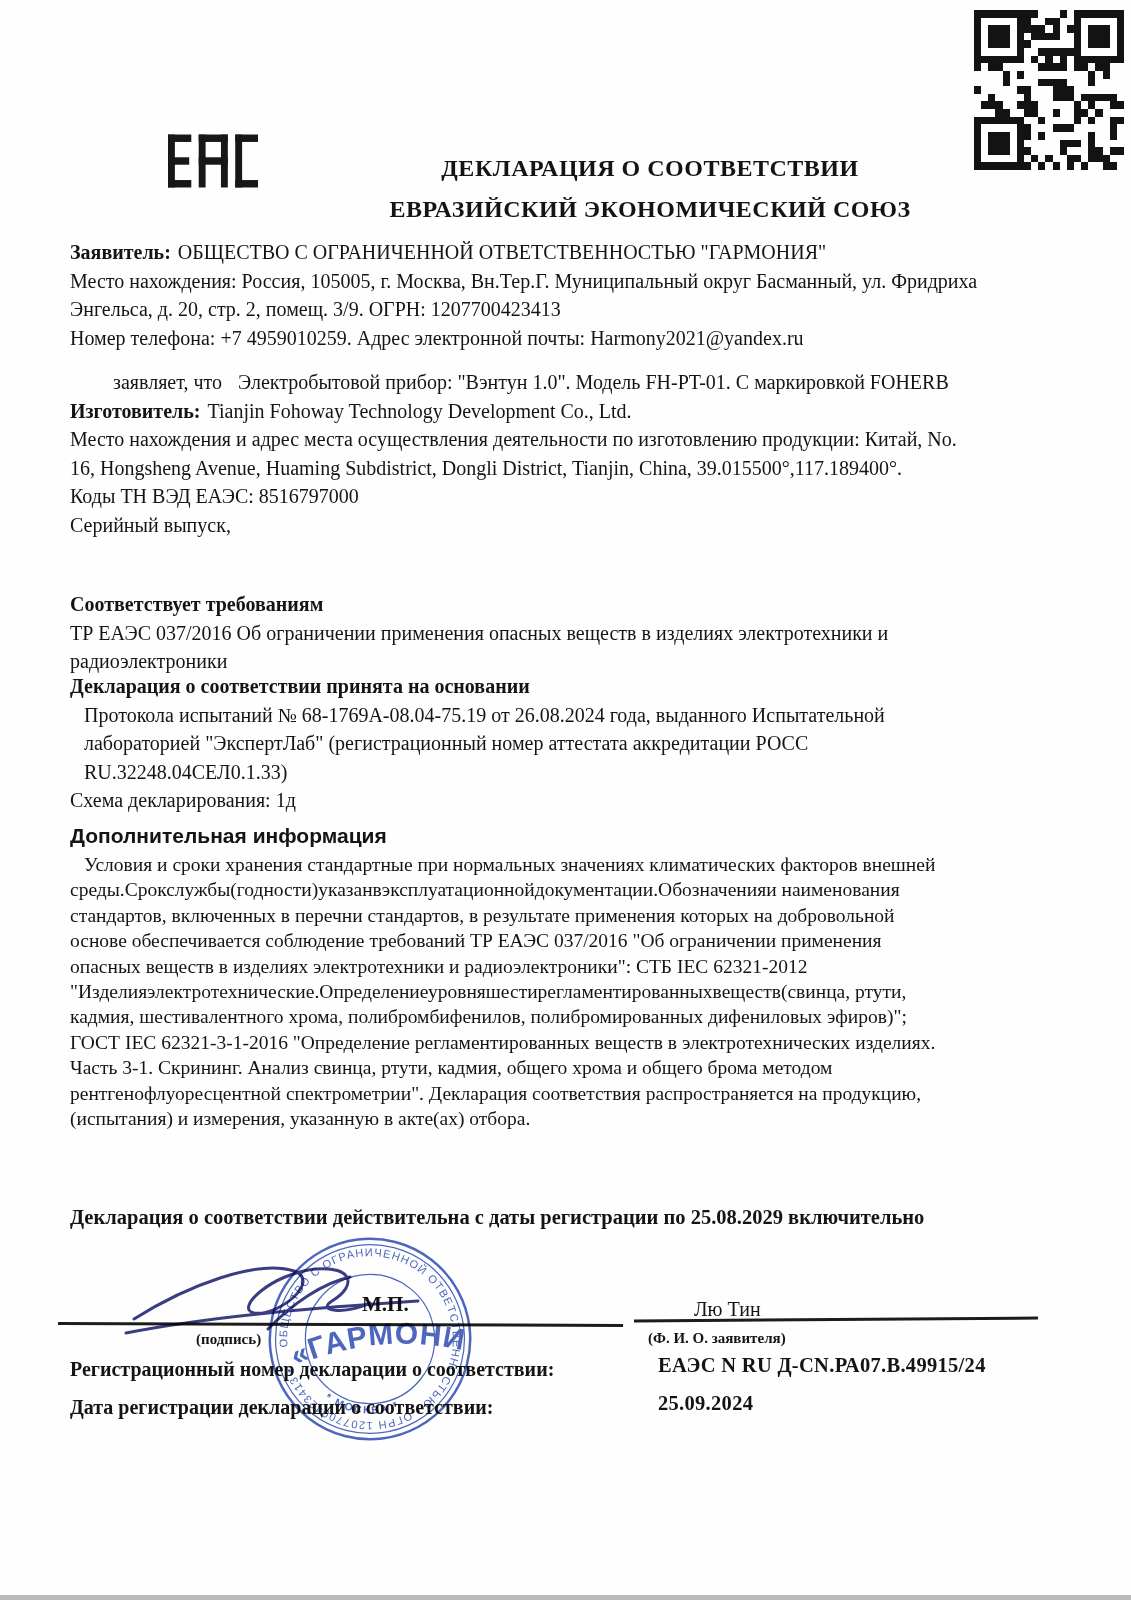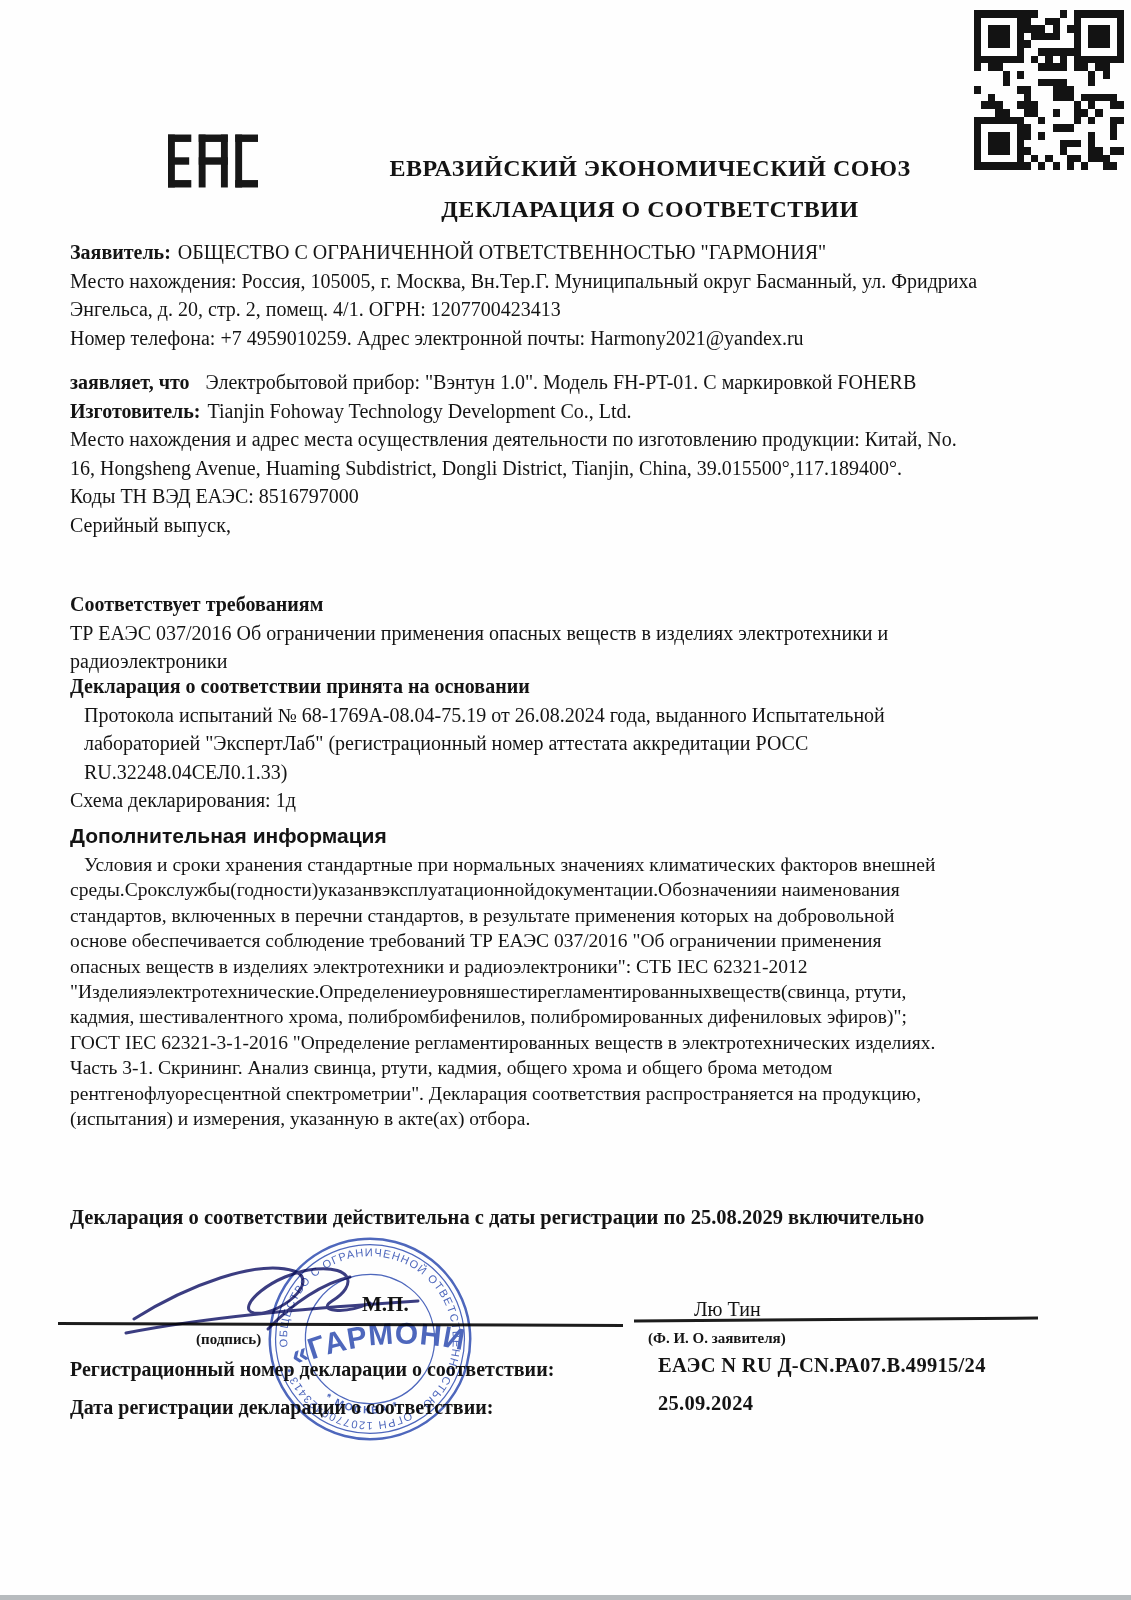--- a/index.html
+++ b/index.html
@@ -5,21 +5,21 @@
   html,body{margin:0;padding:0;background:#e9e9e9;}
   .page{position:relative;width:1131px;height:1600px;background:#fefefe;
         font-family:"Liberation Serif",serif;color:#141414;overflow:hidden;margin:0 auto;}
   .abs{position:absolute;}
   .titles{left:280px;top:148px;width:740px;text-align:center;font-weight:bold;
           font-size:24px;letter-spacing:.5px;line-height:41px;white-space:nowrap;}
   .blk{position:absolute;left:70px;width:1005px;font-size:20px;line-height:28.5px;}
   .blk.tight{line-height:25.4px;font-size:19.5px;}
   .ln{white-space:nowrap;}
   .ln .lbl{font-weight:bold;margin-right:7px;margin-top:24px;}
-  .ln .lblgap{font-weight:bold;margin-right:16px;}
+  .ln .lblgap{font-weight:normal;margin-right:16px;margin-left:43px;}
   .bold{font-weight:bold;}
   .sans{font-family:"Liberation Sans",sans-serif;}
   .indent{padding-left:14px;}
   .eac-logo{left:168px;top:120px;}
   .qr{left:974px;top:10px;}
   .validity{left:70px;top:1206px;font-size:20.5px;font-weight:bold;white-space:nowrap;text-align:center;}
   .sigline{position:absolute;height:3px;background:#1c1c1c;}
   .sigline.left{left:58px;top:1323px;width:565px;transform:rotate(.2deg);}
   .sigline.right{left:634px;top:1318px;width:404px;transform:rotate(-.4deg);}
   .mp{left:362px;top:1292px;font-size:21px;font-weight:bold;}
@@ -53,22 +53,22 @@
       <rect x="58" y="43" width="55" height="14"></rect>
     </g>
     <g>
       <rect x="127" y="0" width="13" height="100"></rect>
       <rect x="127" y="0" width="43" height="14"></rect>
       <rect x="127" y="86" width="43" height="14"></rect>
     </g>
   </svg>
 
   <div class="abs titles">
+    <div>ДЕКЛАРАЦИЯ О СООТВЕТСТВИИ</div>
     <div>ЕВРАЗИЙСКИЙ ЭКОНОМИЧЕСКИЙ СОЮЗ</div>
-    <div>ДЕКЛАРАЦИЯ О СООТВЕТСТВИИ</div>
   </div>
 
   <svg class="abs qr" width="150" height="160" viewBox="0 0 21 21" preserveAspectRatio="none" shape-rendering="crispEdges" fill="#131313">
     <g id="qr-finders">
         <rect x="0" y="0" width="7" height="7"></rect>
         <rect x="1" y="1" width="5" height="5" fill="#fff"></rect>
         <rect x="2" y="2" width="3" height="3"></rect>
         <rect x="14" y="0" width="7" height="7"></rect>
         <rect x="15" y="1" width="5" height="5" fill="#fff"></rect>
         <rect x="16" y="2" width="3" height="3"></rect>
@@ -193,21 +193,21 @@
         <rect x="13" y="20" width="1" height="1"></rect>
         <rect x="15" y="20" width="1" height="1"></rect>
         <rect x="18" y="20" width="1" height="1"></rect>
         <rect x="19" y="20" width="1" height="1"></rect>
       </g>
   </svg>
 
   <div class="blk" style="top:238px">
     <div class="ln"><b class="lbl">Заявитель:</b><span>ОБЩЕСТВО С ОГРАНИЧЕННОЙ ОТВЕТСТВЕННОСТЬЮ "ГАРМОНИЯ"</span></div>
     <div class="ln">Место нахождения: Россия, 105005, г. Москва, Вн.Тер.Г. Муниципальный округ Басманный, ул. Фридриха</div>
-    <div class="ln">Энгельса, д. 20, стр. 2, помещ. 4/1. ОГРН: 1207700423413</div>
+    <div class="ln">Энгельса, д. 20, стр. 2, помещ. 3/9. ОГРН: 1207700423413</div>
     <div class="ln">Номер телефона: +7 4959010259. Адрес электронной почты: Harmony2021@yandex.ru</div>
   </div>
 
   <div class="blk" style="top:368px">
     <div class="ln"><b class="lblgap">заявляет, что</b><span>Электробытовой прибор: "Вэнтун 1.0". Модель FH-PT-01. С маркировкой FOHERB</span></div>
     <div class="ln"><b class="lbl">Изготовитель:</b><span>Tianjin Fohoway Technology Development Co., Ltd.</span></div>
     <div class="ln">Место нахождения и адрес места осуществления деятельности по изготовлению продукции: Китай, No.</div>
     <div class="ln">16, Hongsheng Avenue, Huaming Subdistrict, Dongli District, Tianjin, China, 39.015500°,117.189400°.</div>
     <div class="ln">Коды ТН ВЭД ЕАЭС: 8516797000</div>
     <div class="ln">Серийный выпуск,</div>

